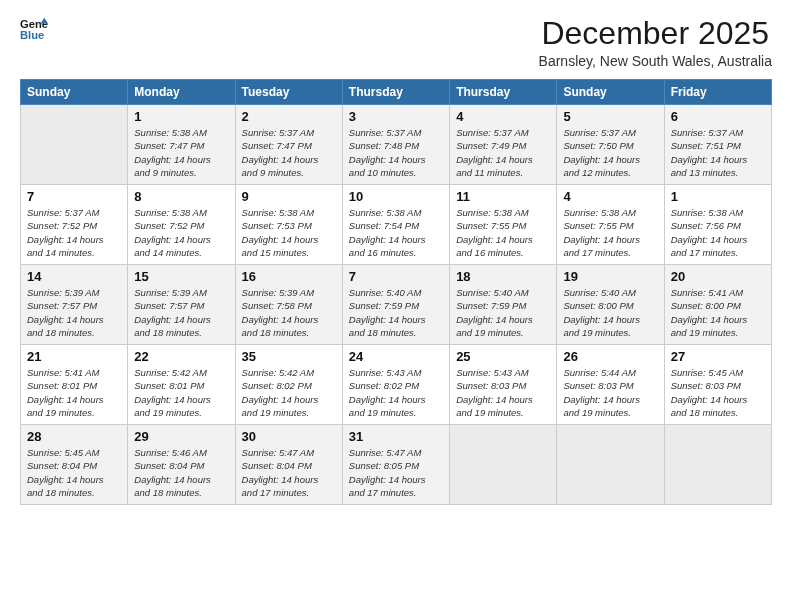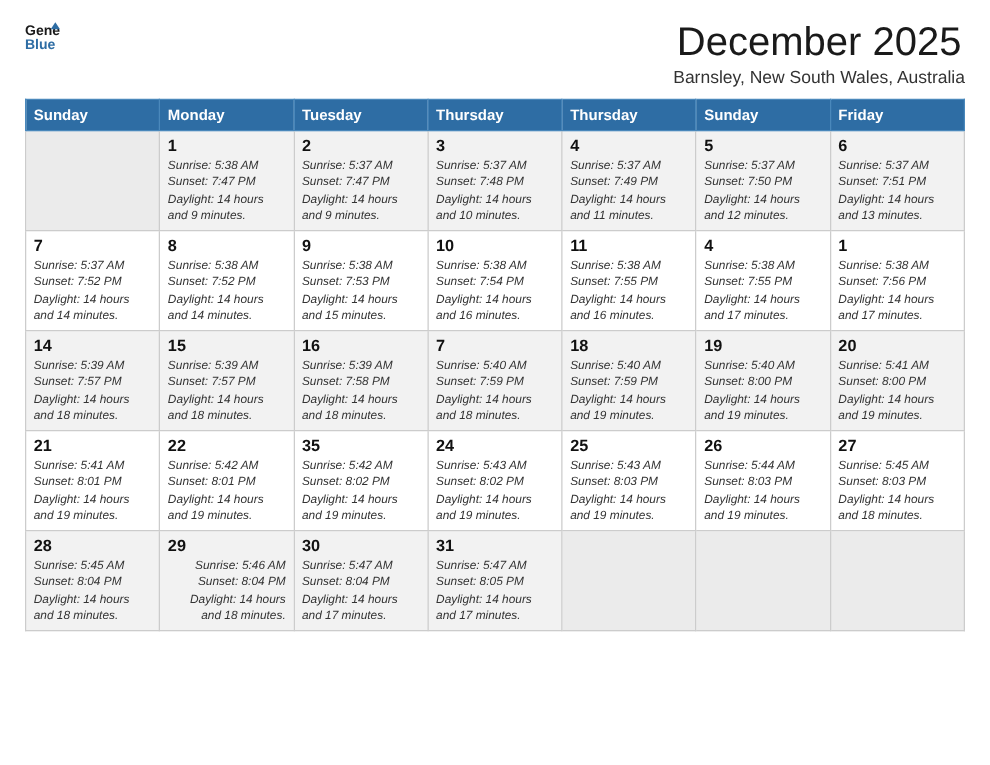--- a/index.html
+++ b/index.html
@@ -296,21 +296,21 @@
         </tr>
         <tr class="row-shaded">
           <td>
             <span class="day-num">28</span>
             <div class="cell-text" style="white-space: pre-line;">Sunrise: 5:45 AM
 Sunset: 8:04 PM
 Daylight: 14 hours and 18 minutes.</div>
           </td>
           <td>
             <span class="day-num">29</span>
-            <div class="cell-text" style="white-space: pre-line; text-align: right;">Sunrise: 5:46 AM
+            <div class="cell-text" style="white-space: pre-line;">Sunrise: 5:46 AM
 Sunset: 8:04 PM
 Daylight: 14 hours and 18 minutes.</div>
           </td>
           <td>
             <span class="day-num">30</span>
             <div class="cell-text" style="white-space: pre-line;">Sunrise: 5:47 AM
 Sunset: 8:04 PM
 Daylight: 14 hours and 17 minutes.</div>
           </td>
           <td>

